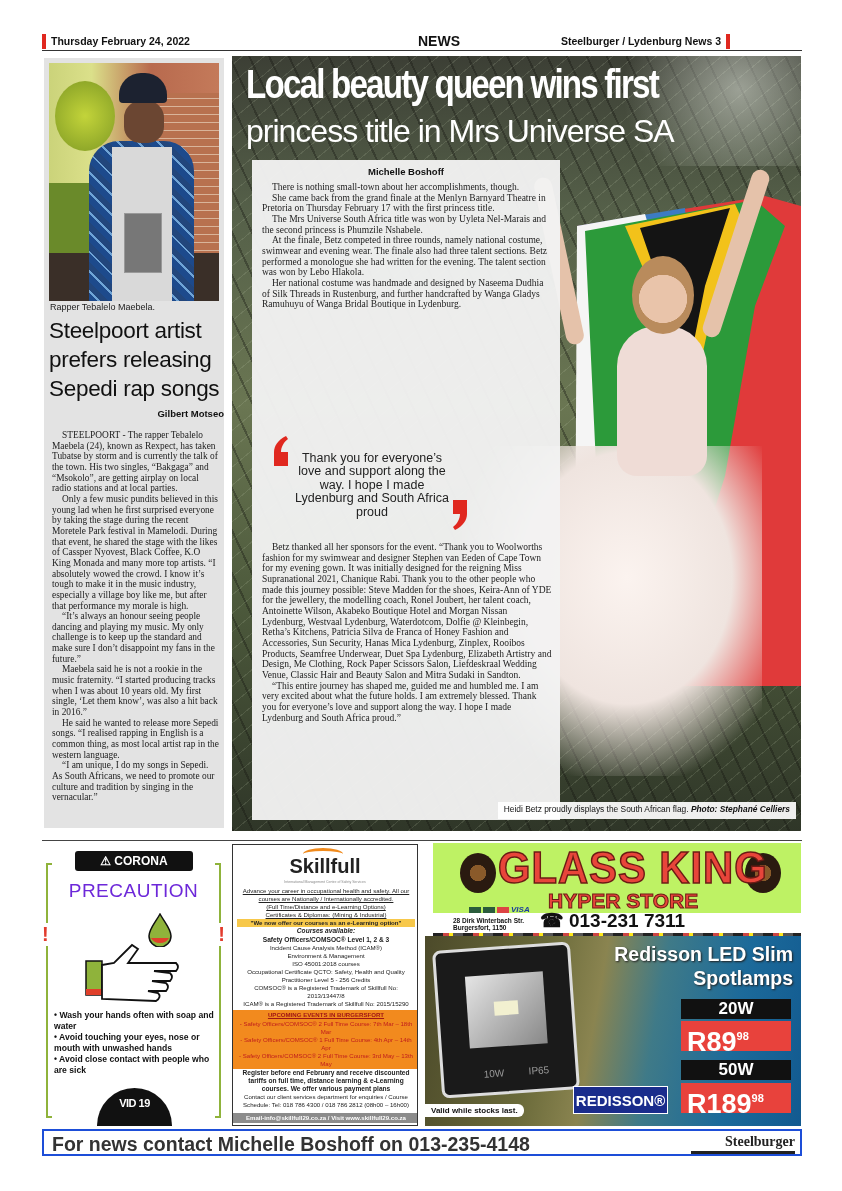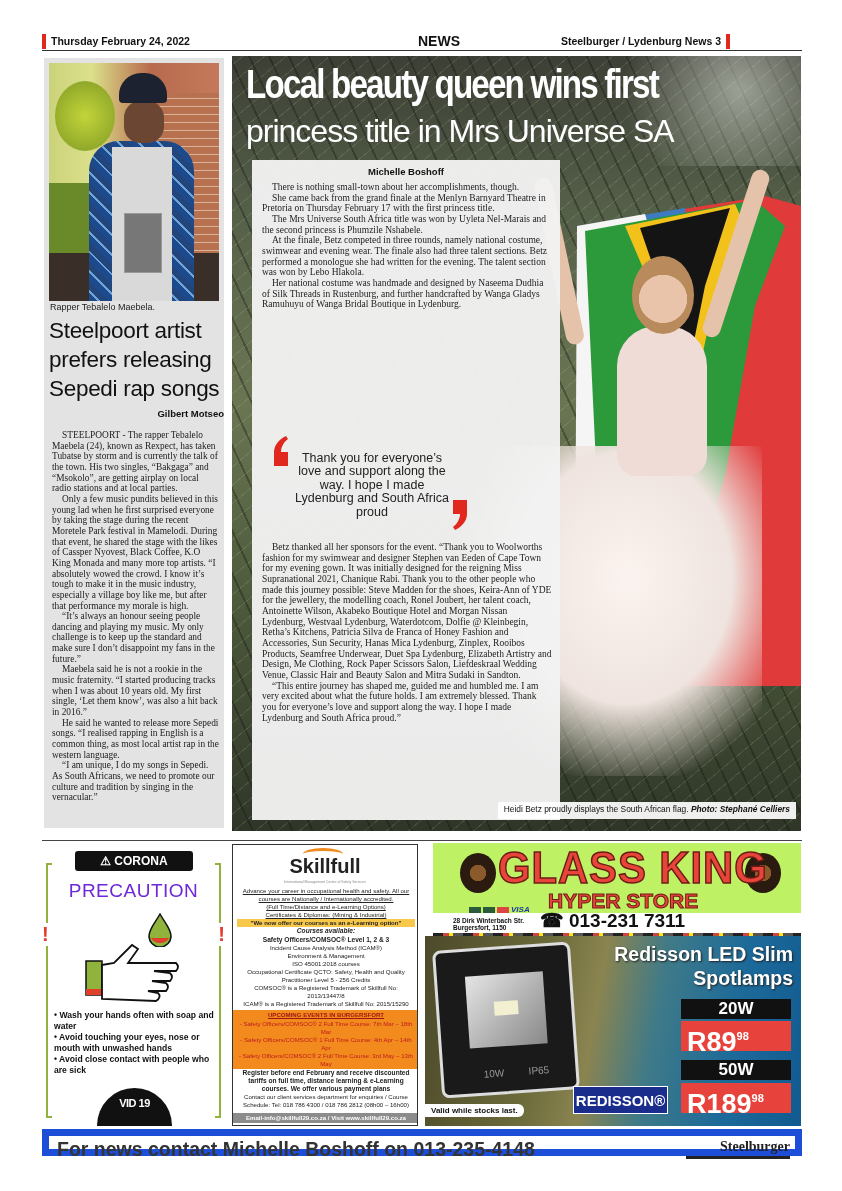--- a/index.html
+++ b/index.html
@@ -116,21 +116,21 @@
   .led-lamp .l1, .led-lamp .l2 { position:absolute; top: 118px; font: 10px "Liberation Sans", sans-serif; color:#999; }
   .led-lamp .l1 { left: 40px; } .led-lamp .l2 { left: 85px; }
   .led-title { position:absolute; right: 8px; top: 6px; width: 200px; text-align:right; font: bold 19.5px/24px "Liberation Sans", sans-serif; color:#fff; text-shadow: 1px 1px 2px #222; }
   .price-w { position:absolute; right: 10px; width: 110px; height: 20px; background:#111; color:#fff; text-align:center; font: bold 17px/20px "Liberation Sans", sans-serif; }
   .price-r { position:absolute; right: 10px; width: 110px; height: 30px; background:#e8423c; color:#fff; text-align:left; padding-left: 6px; font: bold 27px/30px "Liberation Sans", sans-serif; }
   .price-r sup { font-size: 11px; vertical-align: 11px; }
   .led-brand { position:absolute; left: 148px; top: 150px; width: 95px; height: 28px; background:#1a2c8c; color:#fff; text-align:center; font: bold 15px/28px "Liberation Sans", sans-serif; border: 1px solid #fff; }
   .led-valid { position:absolute; left: 0; top: 168px; padding: 2px 6px; background:#fff; color:#111; font: bold 8px "Liberation Sans", sans-serif; border-radius: 0 6px 6px 0; }
 
   
-  .footer { position:absolute; left: 42px; top: 1129px; width: 760px; height: 27px; border: 7px solid #1d4ed8; }
+  .footer { position:absolute; left: 42px; top: 1129px; width: 760px; height: 27px; border: 2px solid #1d4ed8; }
   .footer-text { position:absolute; left: 8px; top: 1px; font: bold 19.5px/24px "Liberation Sans", sans-serif; color:#333; white-space: nowrap; }
   .footer-logo { position:absolute; right: 5px; top: 3px; width: 104px; text-align:right; font: bold 14px "Liberation Serif", serif; color:#222; }
   .footer-logo i { display:block; height: 3px; background:#222; margin-top: 1px; }
 </style>
 </head>
 <body>
 
 <div class="header">
   <div class="hdr-bar l"></div>
   <span class="hdr-date">Thursday February 24, 2022</span>

